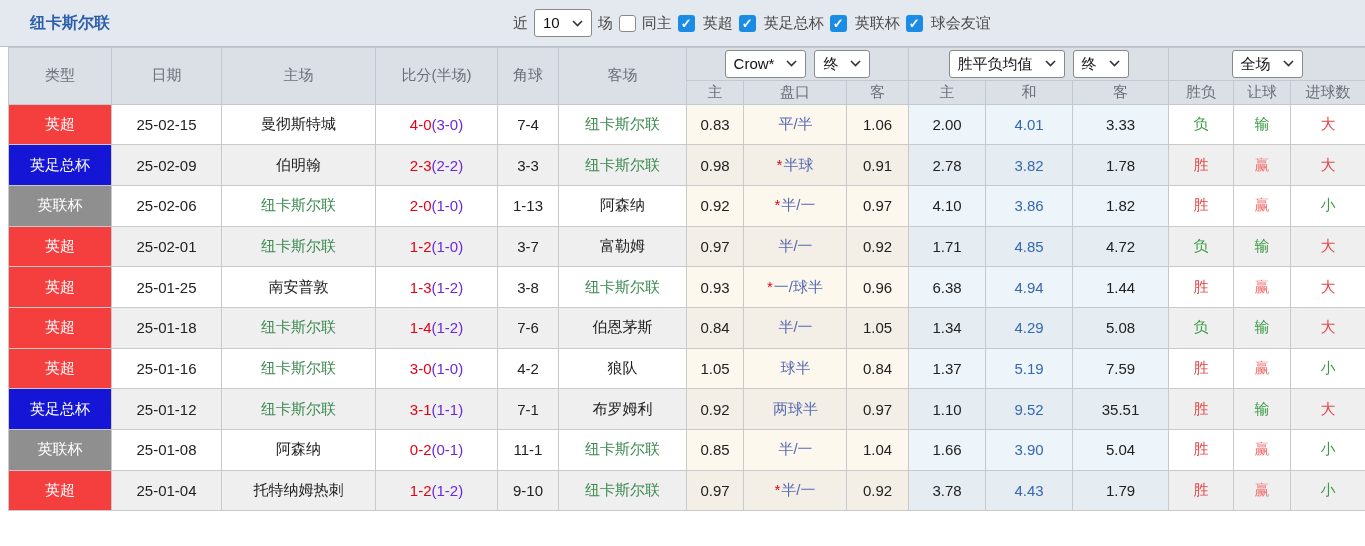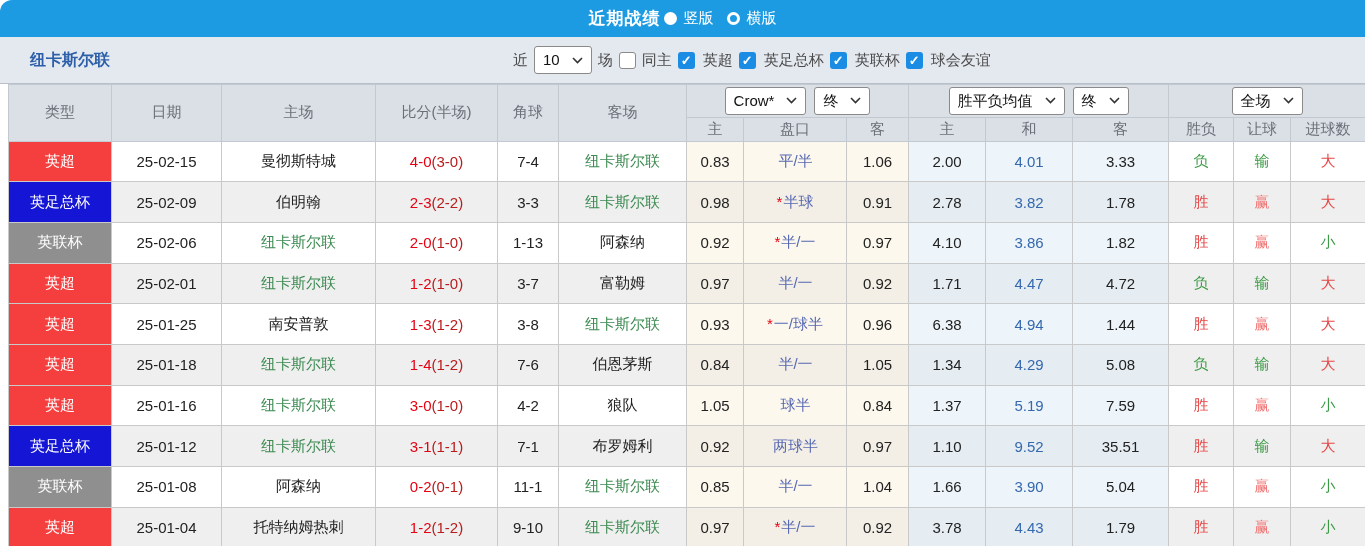--- a/index.html
+++ b/index.html
@@ -52,50 +52,41 @@
   tbody tr.odd  { background:#fff; }
   tbody tr.even { background:var(--c-row_alt_bg); }
   tbody td { color:#222; }
 
   td.c-league { color:#fff; font-size:15px; }
   .badge-premier { background:var(--c-badge_premier); }
   .badge-facup   { background:var(--c-badge_facup); }
   .badge-eflcup  { background:var(--c-badge_eflcup); }
 
   .full-score { color:var(--c-score_red); }
-  .half-score { color:#b91c1c; }
+  .half-score { color:#6d28d9; }
   .focus-team { color:var(--c-focus_team); }
 
   tr.odd  td.g1 { background:var(--c-cream_bg); }
   tr.even td.g1 { background:var(--c-cream_bg_alt);margin-left:10px; }
   tr.odd  td.g2 { background:var(--c-blue_bg);margin-top:32px; }
   tr.even td.g2 { background:var(--c-blue_bg_alt); }
 
   td.c-handicap { color:var(--c-handicap_blue); }
   td.c-handicap .star { color:var(--c-score_red); margin-right:1px; }
   td.c-draw { color:var(--c-draw_blue); }
 
   .flag-red   { color:var(--c-win_red); }
   .flag-pink  { color:var(--c-cover_pink); }
   .flag-green { color:var(--c-lose_green); }
 </style>
 </head>
 <body>
 
 <div id="app">
 
-  <div class="top-bar">
-    <div class="top-bar-group">
-      <span class="top-title">近期战绩</span>
-      <span class="radio on"></span>
-      <span class="radio-label">竖版</span>
-      <span class="radio off"></span>
-      <span class="radio-label">横版</span>
-    </div>
-  </div>
 
   <div class="filter-bar">
     <span class="team-title">纽卡斯尔联</span>
     <div class="filter-controls">
       <span class="lbl">近</span>
       <span class="select">
         <span>10</span>
         <svg width="11" height="7" viewBox="0 0 11 7">
             <path d="M1 1l4.5 4.5L10 1" stroke="#333" stroke-width="1.6" fill="none"></path>
           </svg>
@@ -267,21 +258,21 @@
         <span class="full-score">1-2</span><span class="half-score">(1-0)</span>
       </td>
       <td>3-7</td>
       <td>富勒姆</td>
       <td class="g1">0.97</td>
       <td class="g1 c-handicap">
         <span class="star"></span><span>半/一</span>
       </td>
       <td class="g1">0.92</td>
       <td class="g2">1.71</td>
-      <td class="g2 c-draw">4.47</td>
+      <td class="g2 c-draw">4.85</td>
       <td class="g2">4.72</td>
       <td class="flag-green">负</td>
       <td class="flag-green">输</td>
       <td class="flag-red">大</td>
     </tr>
         <tr class="data-row odd">
       <td class="c-league badge-premier">英超</td>
       <td>25-01-25</td>
       <td>南安普敦</td>
       <td>

